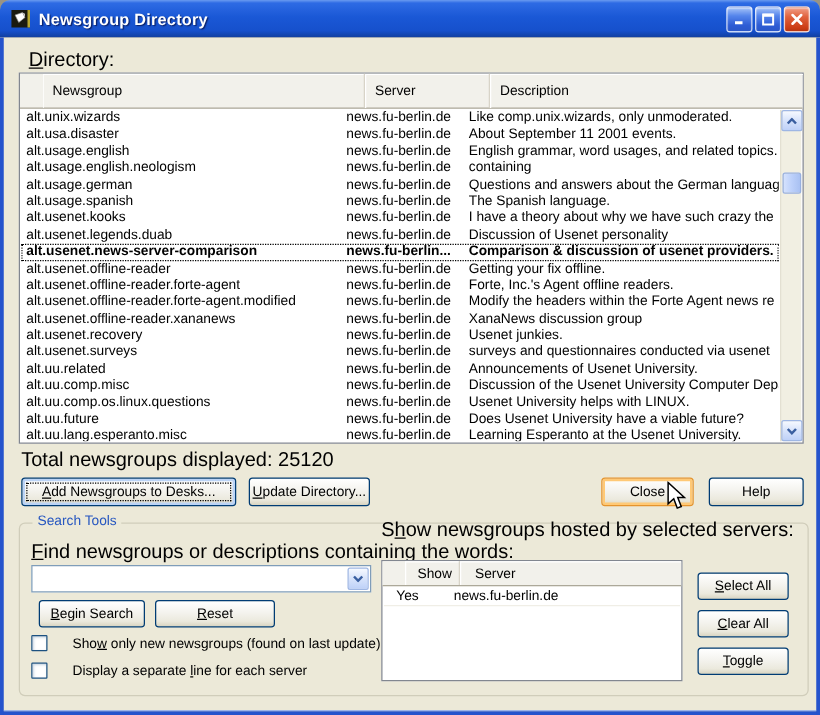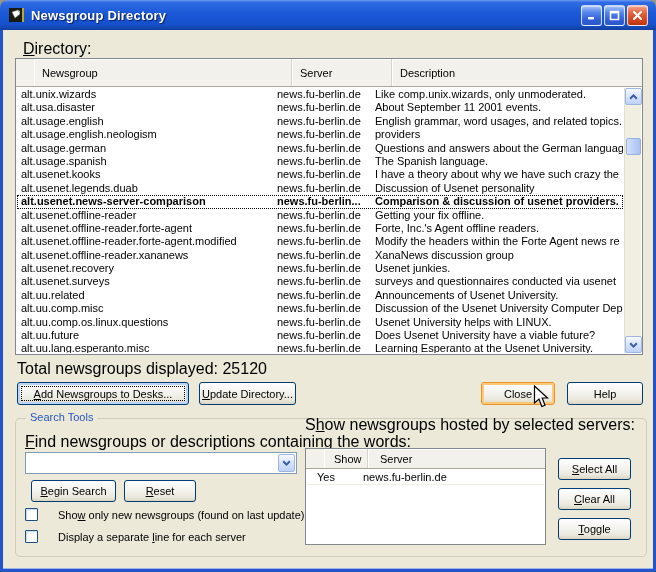--- a/index.html
+++ b/index.html
@@ -164,21 +164,21 @@
             <span class="cell c-description">About September 11 2001 events.</span>
           </div>
           <div class="lv-row">
             <span class="cell c-newsgroup">alt.usage.english</span>
             <span class="cell c-server">news.fu-berlin.de</span>
             <span class="cell c-description">English grammar, word usages, and related topics.</span>
           </div>
           <div class="lv-row">
             <span class="cell c-newsgroup">alt.usage.english.neologism</span>
             <span class="cell c-server">news.fu-berlin.de</span>
-            <span class="cell c-description">providers</span>
+            <span class="cell c-description">containing</span>
           </div>
           <div class="lv-row">
             <span class="cell c-newsgroup">alt.usage.german</span>
             <span class="cell c-server">news.fu-berlin.de</span>
             <span class="cell c-description">Questions and answers about the German language</span>
           </div>
           <div class="lv-row">
             <span class="cell c-newsgroup">alt.usage.spanish</span>
             <span class="cell c-server">news.fu-berlin.de</span>
             <span class="cell c-description">The Spanish language.</span>
@@ -299,21 +299,21 @@
       <div class="combo-arrow">
         <svg width="9" height="6" viewBox="0 0 9 6">
             <path d="M1.2 1.2 L4.5 4.6 L7.8 1.2" fill="none" stroke="#3A5FA0" stroke-width="2"></path>
           </svg>
       </div>
     </div>
 
     <div class="xp-btn" style="left:28px; top:450px; width:85px; height:22px;">
       <span><u>B</u>egin Search</span>
     </div>
-    <div class="xp-btn" style="left:121px; top:450px; width:72px; height:22px;text-align:center;">
+    <div class="xp-btn" style="left:121px; top:450px; width:96px; height:22px;text-align:center;">
       <span><u>R</u>eset</span>
     </div>
 
     <label class="chk" style="left:22px; top:478px;">
       <span class="box"></span>
       <span>Sho<u>w</u> only new newsgroups (found on last update)</span>
     </label>
     <label class="chk" style="left:22px; top:500px;">
       <span class="box"></span>
       <span>Display a separate <u>l</u>ine for each server</span>

